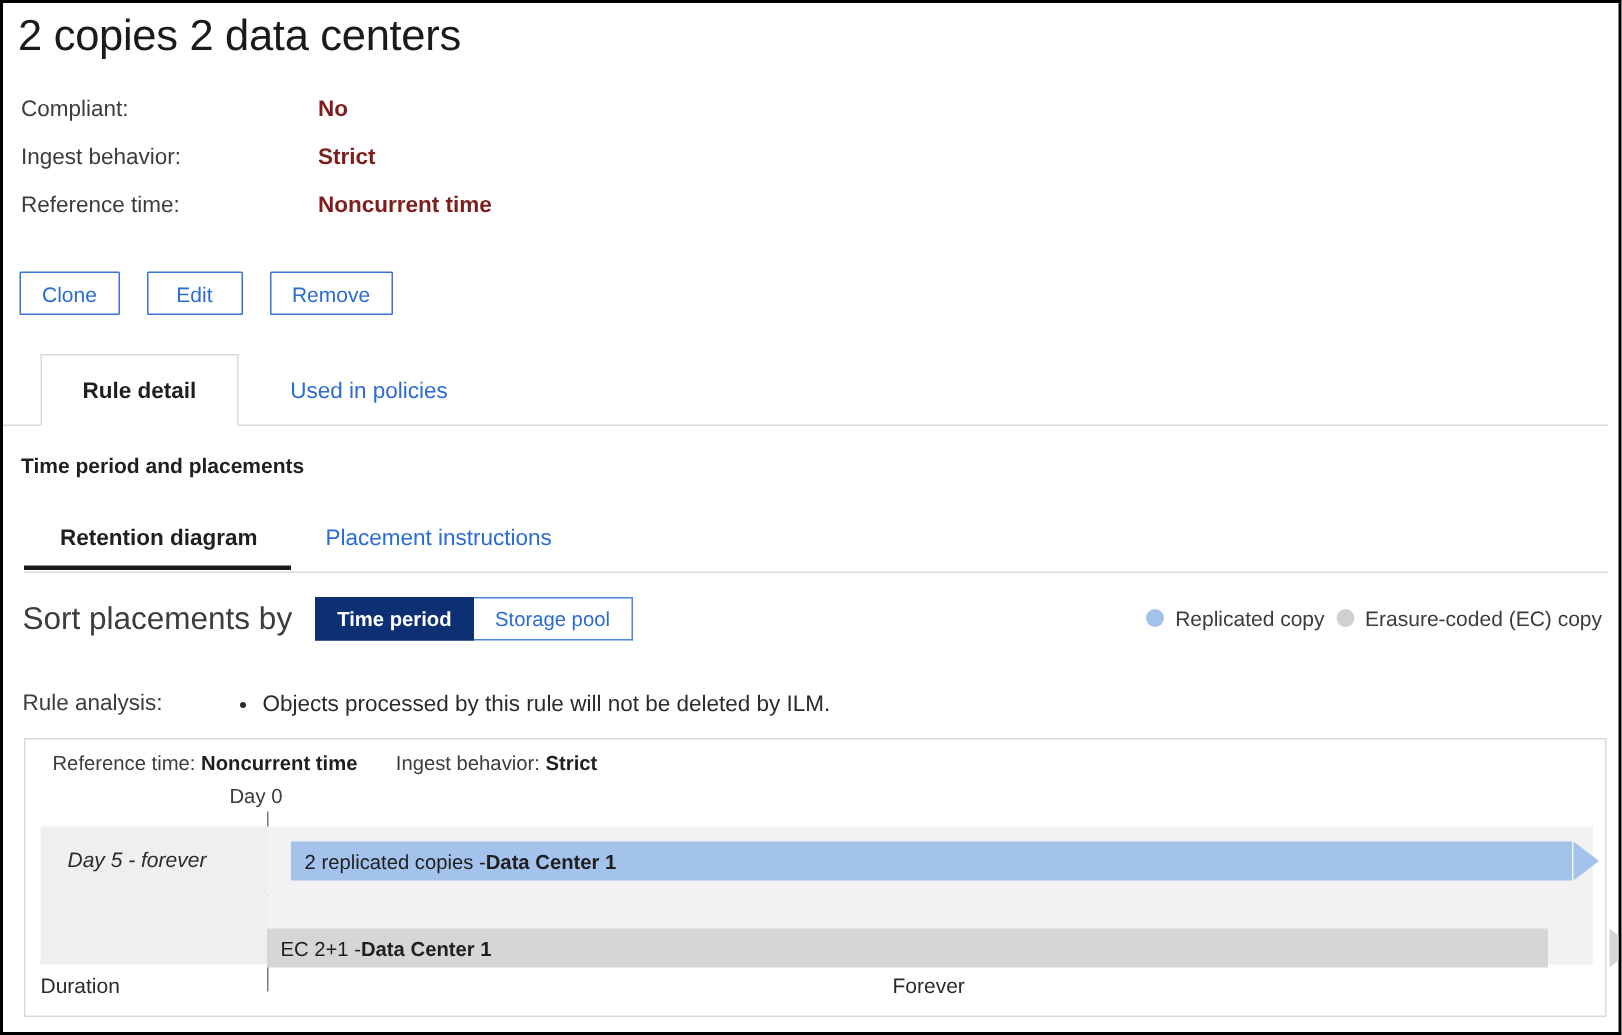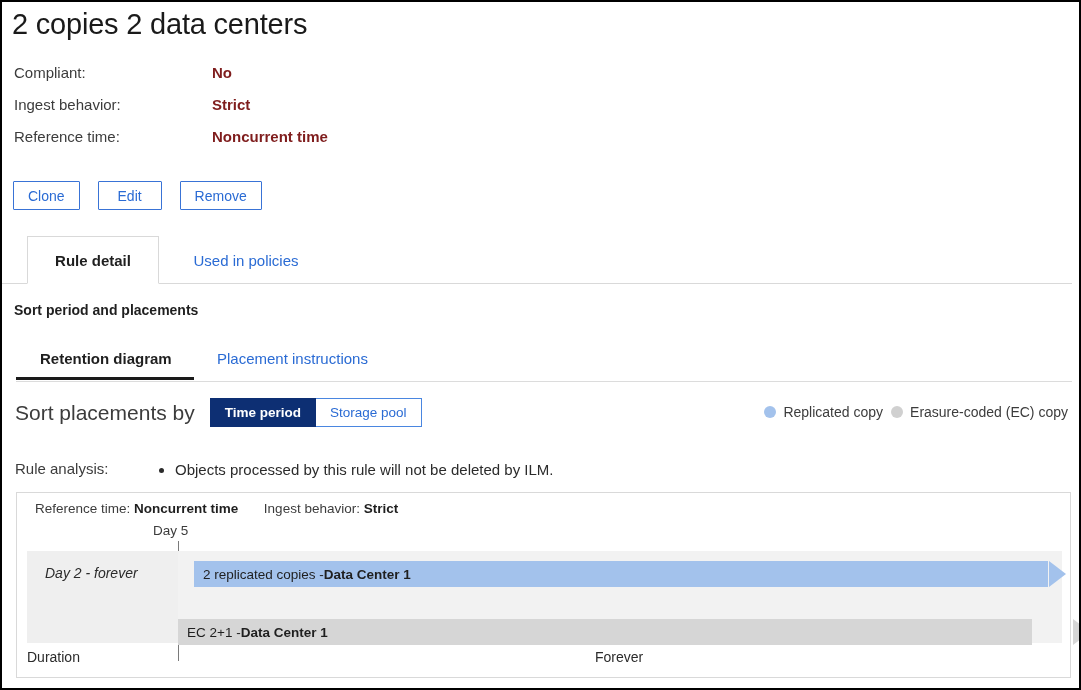--- a/index.html
+++ b/index.html
@@ -340,21 +340,21 @@
     <button class="btn-outline">Clone</button>
     <button class="btn-outline">Edit</button>
     <button class="btn-outline">Remove</button>
   </div>
 
   <div class="tabbar">
     <div class="tab tab-active">Rule detail</div>
     <div class="tab tab-inactive">Used in policies</div>
   </div>
 
-  <div class="section-title">Sort period and placements</div>
+  <div class="section-title">Time period and placements</div>
 
   <div class="subtabbar">
     <div class="subtab subtab-active">Retention diagram</div>
     <div class="subtab subtab-inactive">Placement instructions</div>
   </div>
 
   <div class="sort-row">
     <span class="sort-label">Sort placements by</span>
     <div class="seg">
       <div class="seg-btn seg-on">Time period</div>
@@ -383,25 +383,25 @@
   <div class="panel">
 
     <div class="panel-head">
       <span>Reference time:</span>
       <b>Noncurrent time</b>
       <span class="gap"></span>
       <span>Ingest behavior:</span>
       <b>Strict</b>
     </div>
 
-    <div class="day0-label">Day 5</div>
+    <div class="day0-label">Day 0</div>
     <div class="axis-line"></div>
 
     <div class="period-cell">
-      <div class="period-text">Day 2 - forever</div>
+      <div class="period-text">Day 5 - forever</div>
     </div>
 
     <div class="band band-1"></div>
     <div class="band band-2"></div>
 
     <div class="bar-wrap row-1" style="left:161px;">
       <div class="bar bar-blue" style="background: rgb(163, 194, 236);">
         <span>2 replicated copies - </span>
           <b>Data Center 1</b>
       </div>

